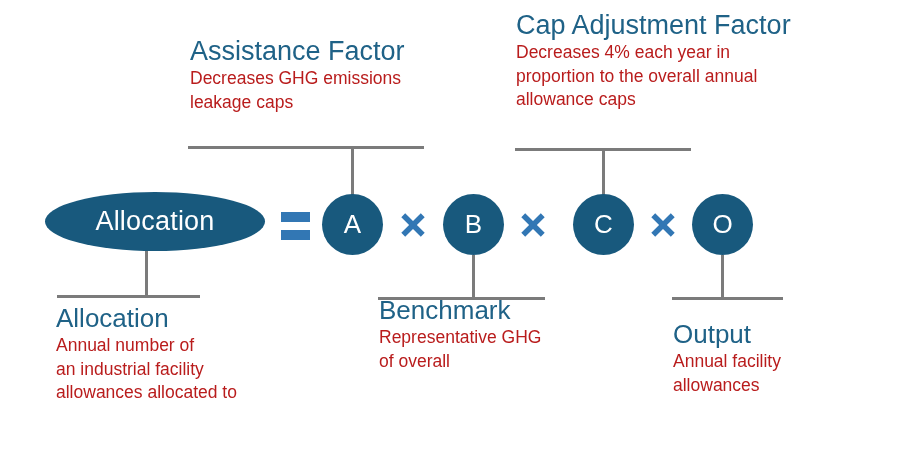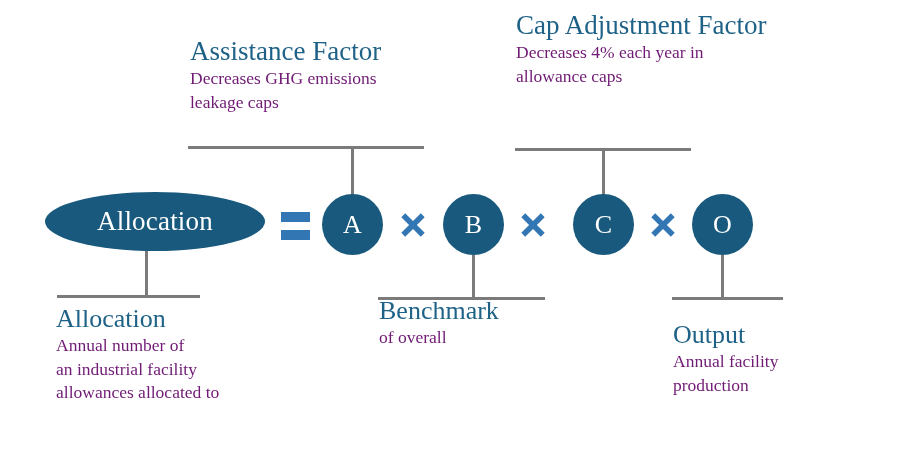--- a/index.html
+++ b/index.html
@@ -11,39 +11,38 @@
     font-family: "Liberation Sans", sans-serif;
     width: 904px;
     height: 454px;
     overflow: hidden;
   }
   #canvas {
     position: relative;
     width: 904px;
     height: 454px;
     background: #ffffff;
-    font-family: Liberation Serif, serif;
   }
 
   
   .block {
     position: absolute;
   }
   .heading {
     color: #1f6287;
     font-size: 27px;
     line-height: 31px;
     font-weight: 400;
     white-space: nowrap;
   }
   .heading.small {
     font-size: 26px;
   }
   .body-text {
-    color: #701a75;
+    color: #b91c1c;
     font-size: 17.5px;
     line-height: 23.5px;
     font-weight: 400;
   }
   .body-text .ln {
     display: block;
     white-space: nowrap;
   }
 
   
@@ -116,20 +115,21 @@
       <span class="ln">leakage caps</span>
     </div>
   </div>
   <div class="rule-h" style="left:188px; top:146px; width:236px;"></div>
   <div class="rule-v" style="left:351px; top:146px; height:49px;"></div>
 
   <div class="block" style="left:516px; top:10px; width:370px;">
     <div class="heading">Cap Adjustment Factor</div>
     <div class="body-text">
       <span class="ln">Decreases 4% each year in</span>
+      <span class="ln">proportion to the overall annual</span>
       <span class="ln">allowance caps</span>
     </div>
   </div>
   <div class="rule-h" style="left:515px; top:148px; width:176px;"></div>
   <div class="rule-v" style="left:602px; top:148px; height:47px;"></div>
 
   <div class="ellipse" style="left:45px; top:192px; width:220px; height:59px;">
     <span class="lbl">Allocation</span>
   </div>
 
@@ -185,26 +185,27 @@
       <span class="ln">Annual number of</span>
       <span class="ln">an industrial facility</span>
       <span class="ln">allowances allocated to</span>
     </div>
   </div>
 
   <div class="rule-h" style="left:378px; top:297px; width:167px;"></div>
   <div class="block" style="left:379px; top:295px; width:250px;">
     <div class="heading small">Benchmark</div>
     <div class="body-text">
+      <span class="ln">Representative GHG</span>
       <span class="ln">of overall</span>
     </div>
   </div>
 
   <div class="rule-h" style="left:672px; top:297px; width:111px;"></div>
   <div class="block" style="left:673px; top:319px; width:200px;">
     <div class="heading small">Output</div>
     <div class="body-text">
       <span class="ln">Annual facility</span>
-      <span class="ln">production</span>
+      <span class="ln">allowances</span>
     </div>
   </div>
 
 </div>
 
 </body></html>

